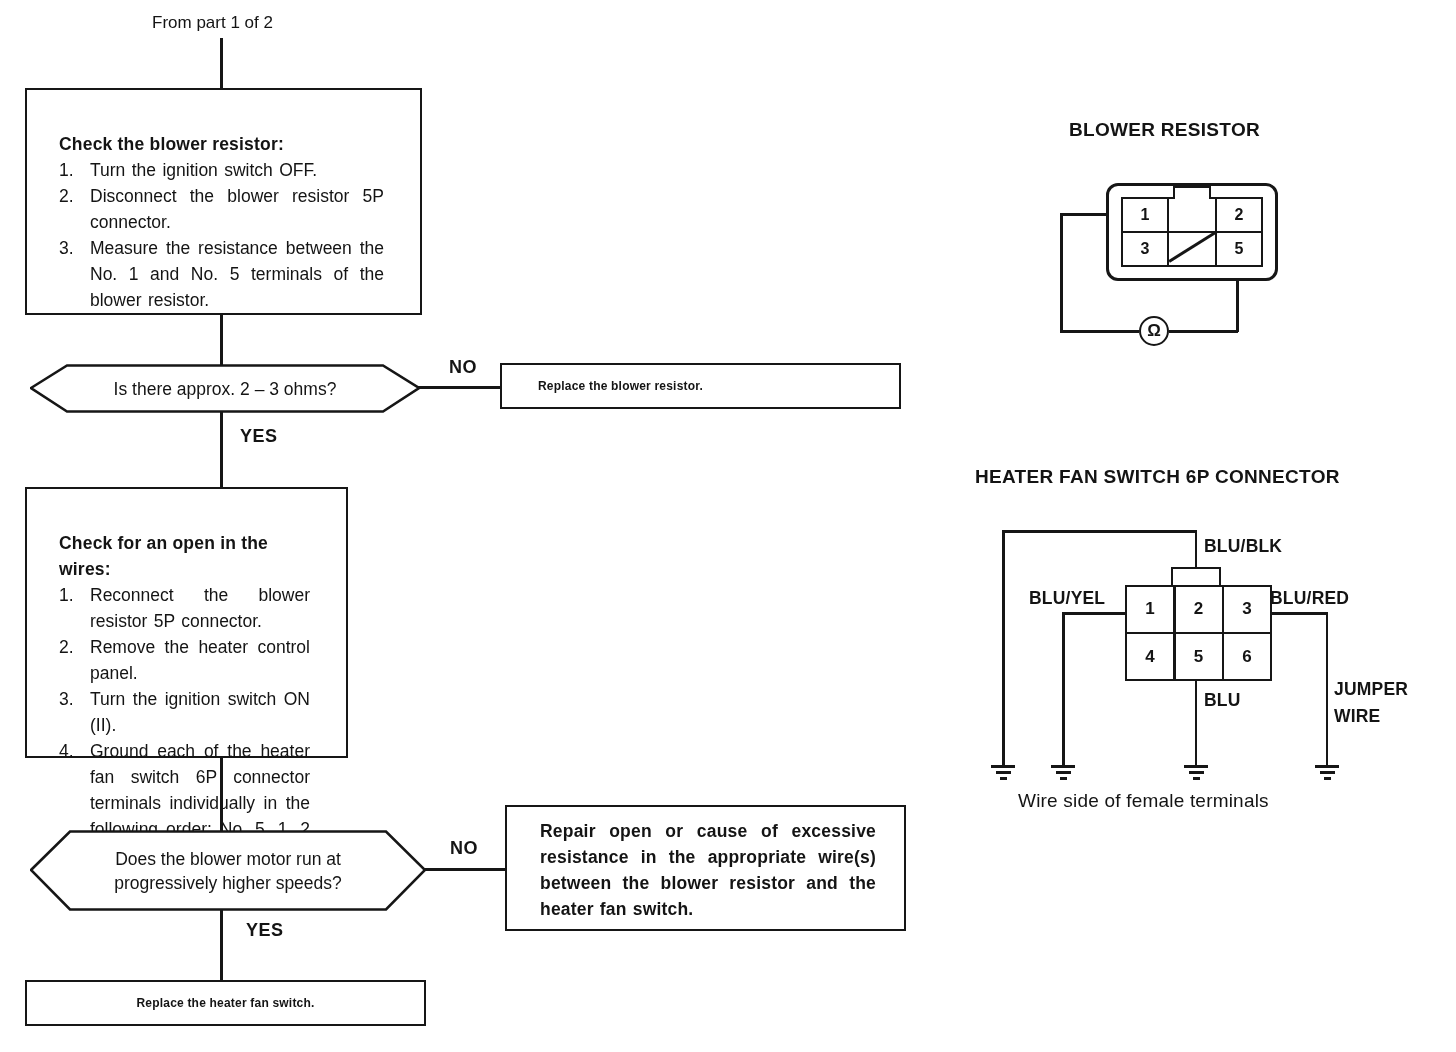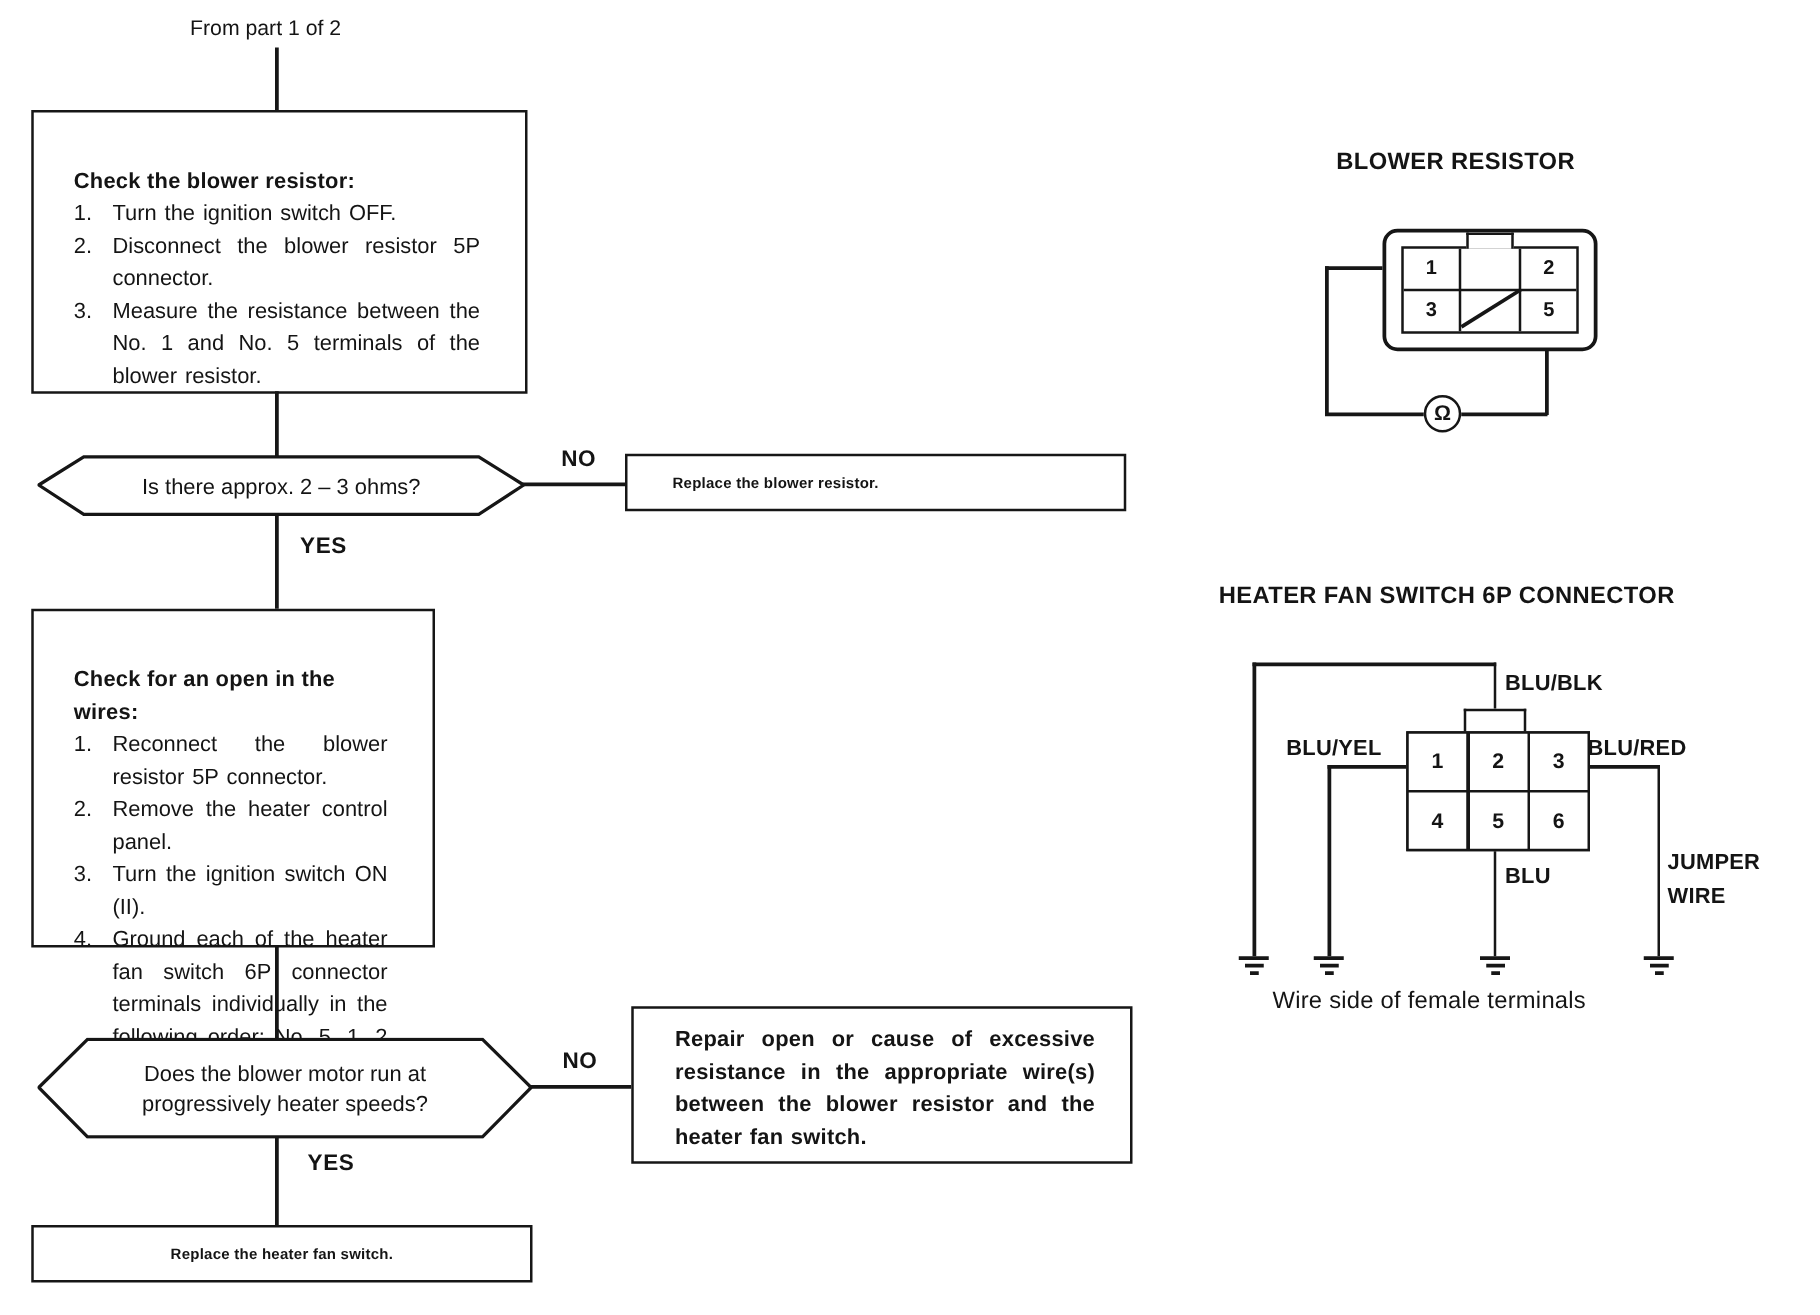--- a/index.html
+++ b/index.html
@@ -119,21 +119,21 @@
       <span class="num">4.</span>
       <span class="txt">Ground each of the heater fan switch 6P connector terminals individually in the following order: No. 5, 1, 2 and 3.</span>
     </div>
   </div>
 
   <div class="ln" style="left:220px; top:756px; width:3px; height:75px;"></div>
 
   <svg class="decision-svg" style="left:30px; top:830px;" width="396" height="81" viewBox="0 0 396 81">
     <polygon points="1,40 40,1.5 356,1.5 395,40 356,79.5 40,79.5" fill="#ffffff" stroke="#161616" stroke-width="2.6"></polygon>
   </svg>
-  <div class="decision-text" style="left:30px; top:830px; width:396px; height:81px;">Does the blower motor run at progressively heater speeds?</div>
+  <div class="decision-text" style="left:30px; top:830px; width:396px; height:81px;">Does the blower motor run at progressively higher speeds?</div>
 
   <div class="ln" style="left:423px; top:868px; width:84px; height:3px;"></div>
   <div class="branch-label" style="left:450px; top:838px;">NO</div>
 
   <div class="action-block" style="left:505px; top:805px; width:401px; height:126px;">Repair open or cause of excessive resistance in the appropriate wire(s) between the blower resistor and the heater fan switch.</div>
 
   <div class="branch-label" style="left:246px; top:920px;">YES</div>
   <div class="ln" style="left:220px; top:909px; width:3px; height:72px;"></div>
 
   <div class="box action center" style="left:25px; top:980px; width:401px; height:46px;">

